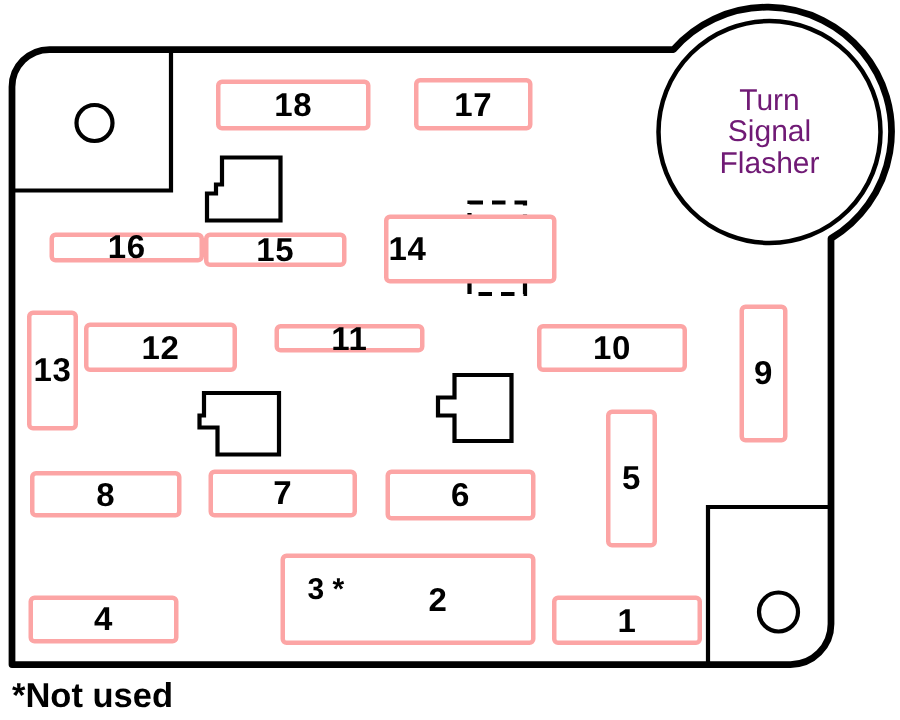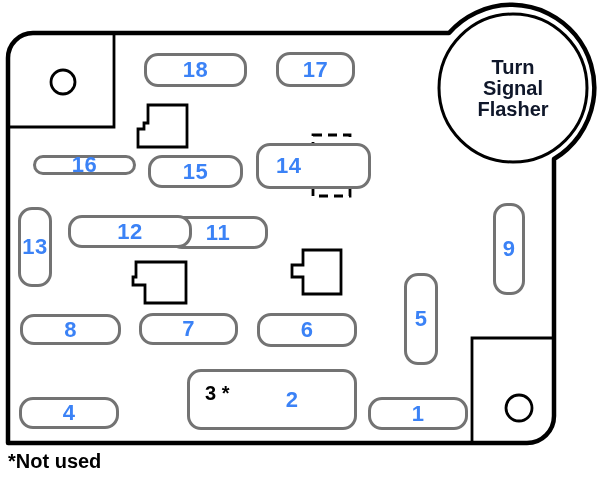--- a/index.html
+++ b/index.html
@@ -7,50 +7,50 @@
     position:relative;
     width:600px;height:480px;
     background:#ffffff;
     font-family:"Liberation Sans", sans-serif;
     overflow:hidden;
   }
   svg{position:absolute;left:0;top:0;}
   .fuse{
     position:absolute;
     box-sizing:border-box;
-    border:3px solid #737373;
-    border-radius:14px;
+    border:3px solid #fca5a5;
+    border-radius:4px;
     background:#fff;
     display:flex;
     align-items:center;
     justify-content:center;
     font-size:22px;
     font-weight:700;
-    color:#3b82f6;
+    color:#000000;
     letter-spacing:0.5px;
   }
   .fuse.start{justify-content:flex-start;}
   .flasher-label{
     position:absolute;
     left:439px;top:14px;width:148px;height:148px;
     display:flex;align-items:center;justify-content:center;
     text-align:center;
-    font-size:20px;font-weight:700;line-height:21px;
-    white-space:pre-line;color:#0f172a;
+    font-size:20px;font-weight:400;line-height:21px;
+    white-space:pre-line;color:#701a75;
   }
   .fuse3-label{
     position:absolute;
     left:205px;top:381px;width:40px;height:24px;
     font-size:20px;font-weight:700;color:#000;
     display:flex;align-items:center;
   }
   .footnote{
     position:absolute;
     left:8px;top:450px;
-    font-size:20px;font-weight:700;color:#000;
+    font-size:23px;font-weight:700;color:#000;
   }
 </style>
 </head>
 <body>
 
 <div id="stage">
 
   <svg width="600" height="480" viewBox="0 0 600 480">
 
     <path d="M 33 33 L 449 33 A 83 83 0 1 1 554 159 L 554 416 A 27 27 0 0 1 527 443 L 8 443 L 8 58 A 25 25 0 0 1 33 33 Z" fill="none" stroke="#000" stroke-width="4.5" stroke-linejoin="round"></path>
@@ -89,33 +89,36 @@
   </div>
   <div class="fuse" style="left:139px;top:313px;width:99px;height:32px">
     <span>7</span>
   </div>
   <div class="fuse" style="left:20px;top:314px;width:101px;height:31px">
     <span>8</span>
   </div>
   <div class="fuse" style="left:493px;top:203px;width:32px;height:92px">
     <span>9</span>
   </div>
-  <div class="fuse" style="left:168px;top:216px;width:100px;height:33px">
+  <div class="fuse" style="left:358px;top:216px;width:100px;height:32px">
+    <span>10</span>
+  </div>
+  <div class="fuse" style="left:183px;top:216px;width:100px;height:19px">
     <span>11</span>
   </div>
-  <div class="fuse" style="left:68px;top:215px;width:124px;height:33px">
+  <div class="fuse" style="left:56px;top:215px;width:102px;height:33px">
     <span>12</span>
   </div>
   <div class="fuse" style="left:18px;top:207px;width:34px;height:80px">
     <span>13</span>
   </div>
-  <div class="fuse start" style="left:256px;top:143px;width:115px;height:46px;padding-left:17px">
+  <div class="fuse start" style="left:256px;top:143px;width:115px;height:46px;">
     <span>14</span>
   </div>
-  <div class="fuse" style="left:148px;top:155px;width:95px;height:33px">
+  <div class="fuse" style="left:136px;top:155px;width:95px;height:23px">
     <span>15</span>
   </div>
   <div class="fuse" style="left:33px;top:155px;width:103px;height:20px">
     <span>16</span>
   </div>
   <div class="fuse" style="left:276px;top:52px;width:79px;height:35px">
     <span>17</span>
   </div>
   <div class="fuse" style="left:144px;top:53px;width:103px;height:34px">
     <span>18</span>

